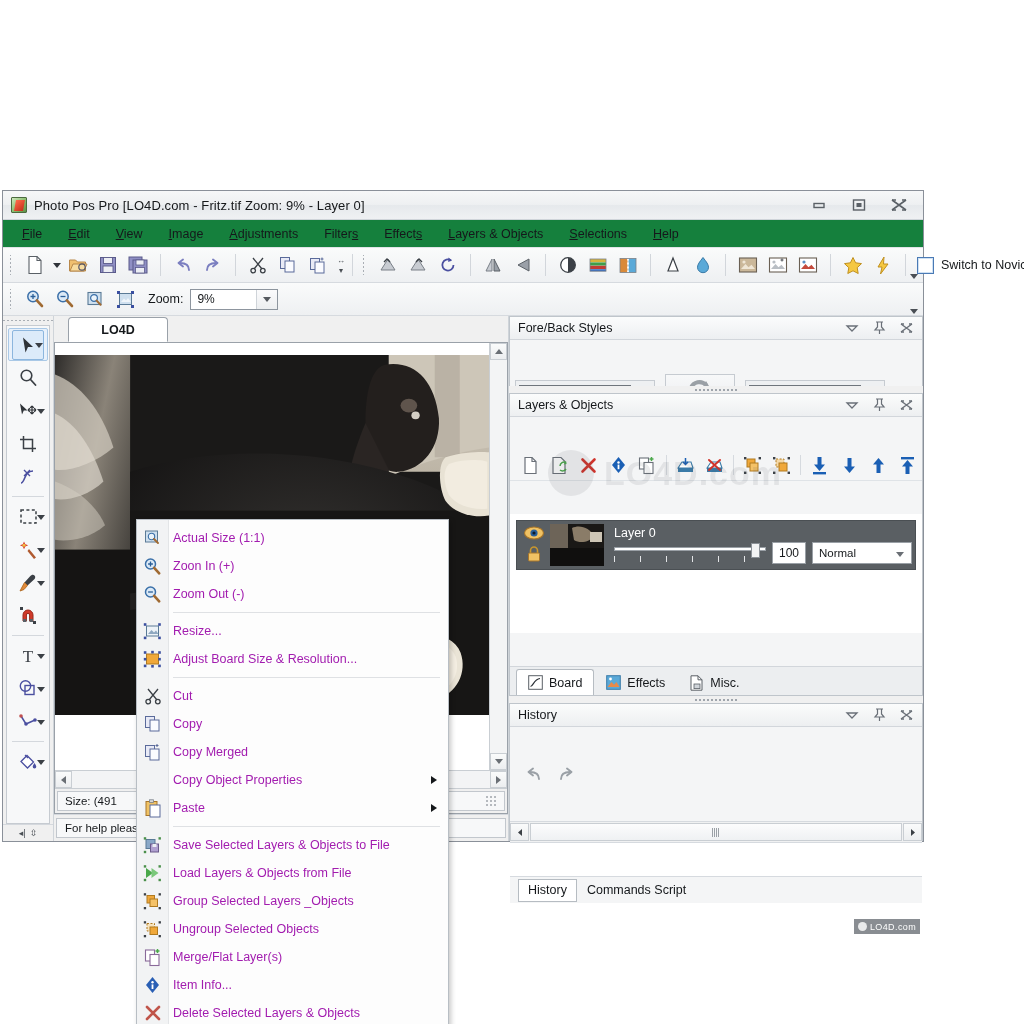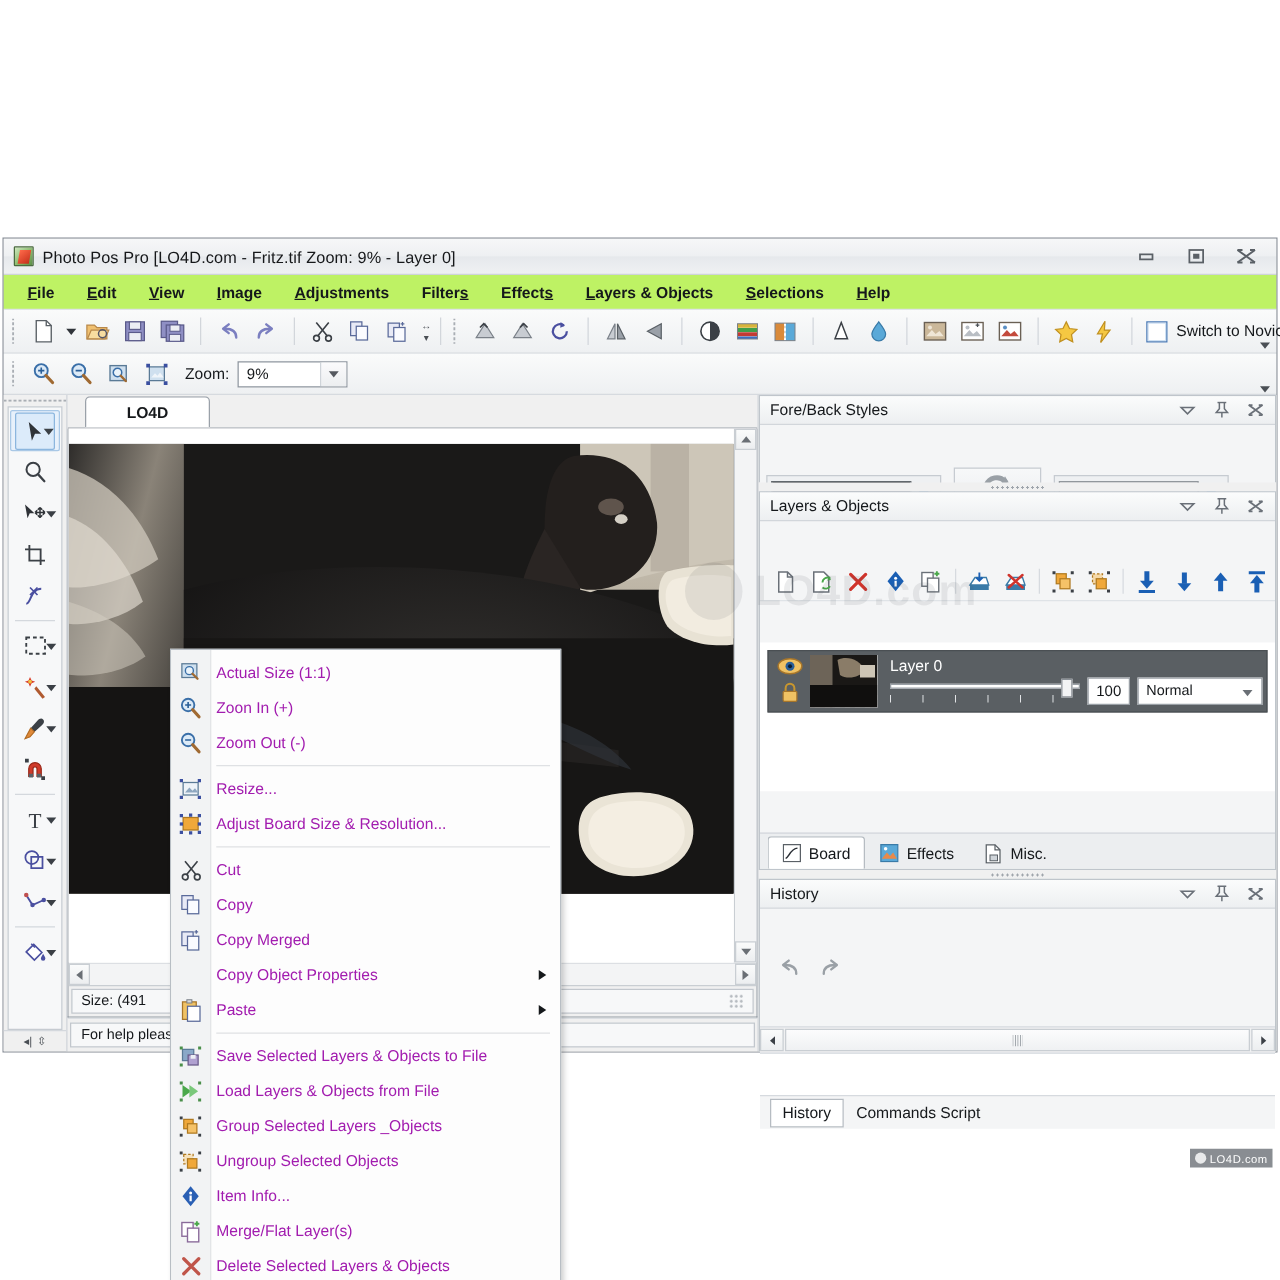--- a/index.html
+++ b/index.html
@@ -2,21 +2,21 @@
 <html><head>
 <meta charset="utf-8">
 <style>
   html,body{margin:0;padding:0;}
   body{
     width:1024px;height:1024px;background:#ffffff;overflow:hidden;
     font-family:"Liberation Sans", sans-serif;font-size:12px;color:#1a1a1a;
     -webkit-font-smoothing:antialiased;
   }
   #app{
-    position:absolute;left:2px;top:190px;width:1020px;height:652px;
+    position:absolute;left:2px;top:190px;width:922px;height:652px;
     border:1px solid #8a9099;background:#f0f0f0;
     box-sizing:border-box;
     display:flex;flex-direction:column;
   }
   
   .titlebar{
     height:28px;flex:0 0 28px;display:flex;align-items:center;
     background:linear-gradient(to bottom,#f6f7f8 0%,#eef0f2 48%,#e6e9ec 52%,#eff1f3 100%);
     border-bottom:1px solid #cfd4d9;padding:0 4px 0 8px;position:relative;
   }
@@ -30,21 +30,21 @@
     background:linear-gradient(135deg,#ff6a4a 0%,#c6301b 100%);
     transform:skewX(-10deg);
   }
   .title-text{font-size:13px;color:#16181a;letter-spacing:.1px;white-space:nowrap;}
   .winbtns{margin-left:auto;display:flex;align-items:center;gap:20px;padding-right:10px;}
   .winbtn{width:20px;height:16px;display:flex;align-items:center;justify-content:center;color:#5a6066;}
   .winbtn svg{display:block;}
   
   .menubar{
     height:27px;flex:0 0 27px;display:flex;align-items:center;
-    background:#bef264;border-bottom:1px solid #dfe3e7;padding-left:6px;font-weight:bold;
+    background:#15803d;border-bottom:1px solid #dfe3e7;padding-left:6px;
   }
   .menu-item{
     padding:4px 13px;font-size:12.5px;color:#15181b;cursor:default;white-space:nowrap;
   }
   .menu-item u{text-decoration:underline;text-underline-offset:1px;}
   
   .toolbar{
     flex:0 0 34px;height:34px;display:flex;align-items:center;
     background:linear-gradient(to bottom,#fafbfb,#eef0f2);
     border-bottom:1px solid #d6dadf;padding-left:2px;position:relative;
@@ -1367,42 +1367,42 @@
               <rect x=".8" y="15" width="2.3" height="2.3"></rect>
               <rect x="15.6" y="15" width="2.3" height="2.3"></rect>
             </g>
           </svg>
       </span>
       <span class="ctx-label">Ungroup Selected Objects</span>
     </div>
 
     <div class="ctxitem">
       <span class="ctx-ico">
+        <svg width="18" height="19" viewBox="0 0 18 19">
+            <rect x="1.5" y="2" width="9" height="11" fill="#fff" stroke="#8a6a9a" stroke-width="1.1"></rect>
+            <rect x="6" y="6.5" width="9" height="11" fill="#fff" stroke="#8a6a9a" stroke-width="1.1"></rect>
+            <path d="M13.5 1v4M11.5 3h4" stroke="#4aa84a" stroke-width="1.5"></path>
+          </svg>
+      </span>
+      <span class="ctx-label">Merge/Flat Layer(s)</span>
+    </div>
+
+    <div class="ctxitem">
+      <span class="ctx-ico">
         <svg width="17" height="18" viewBox="0 0 17 18">
             <path d="M8.5 1l6.5 8-6.5 8L2 9z" fill="#2a5fb4"></path>
             <circle cx="8.5" cy="6.3" r="1.2" fill="#fff"></circle>
             <rect x="7.6" y="8.4" width="1.8" height="4.6" fill="#fff"></rect>
           </svg>
       </span>
       <span class="ctx-label">Item Info...</span>
     </div>
 
     <div class="ctxitem">
       <span class="ctx-ico">
-        <svg width="18" height="19" viewBox="0 0 18 19">
-            <rect x="1.5" y="2" width="9" height="11" fill="#fff" stroke="#8a6a9a" stroke-width="1.1"></rect>
-            <rect x="6" y="6.5" width="9" height="11" fill="#fff" stroke="#8a6a9a" stroke-width="1.1"></rect>
-            <path d="M13.5 1v4M11.5 3h4" stroke="#4aa84a" stroke-width="1.5"></path>
-          </svg>
-      </span>
-      <span class="ctx-label">Merge/Flat Layer(s)</span>
-    </div>
-
-    <div class="ctxitem">
-      <span class="ctx-ico">
         <svg width="18" height="18" viewBox="0 0 18 18">
             <path d="M3 3l12 12M15 3L3 15" stroke="#c0554a" stroke-width="2.6" stroke-linecap="round"></path>
           </svg>
       </span>
       <span class="ctx-label">Delete Selected Layers &amp; Objects</span>
     </div>
 
   </div>
 
 </div>

